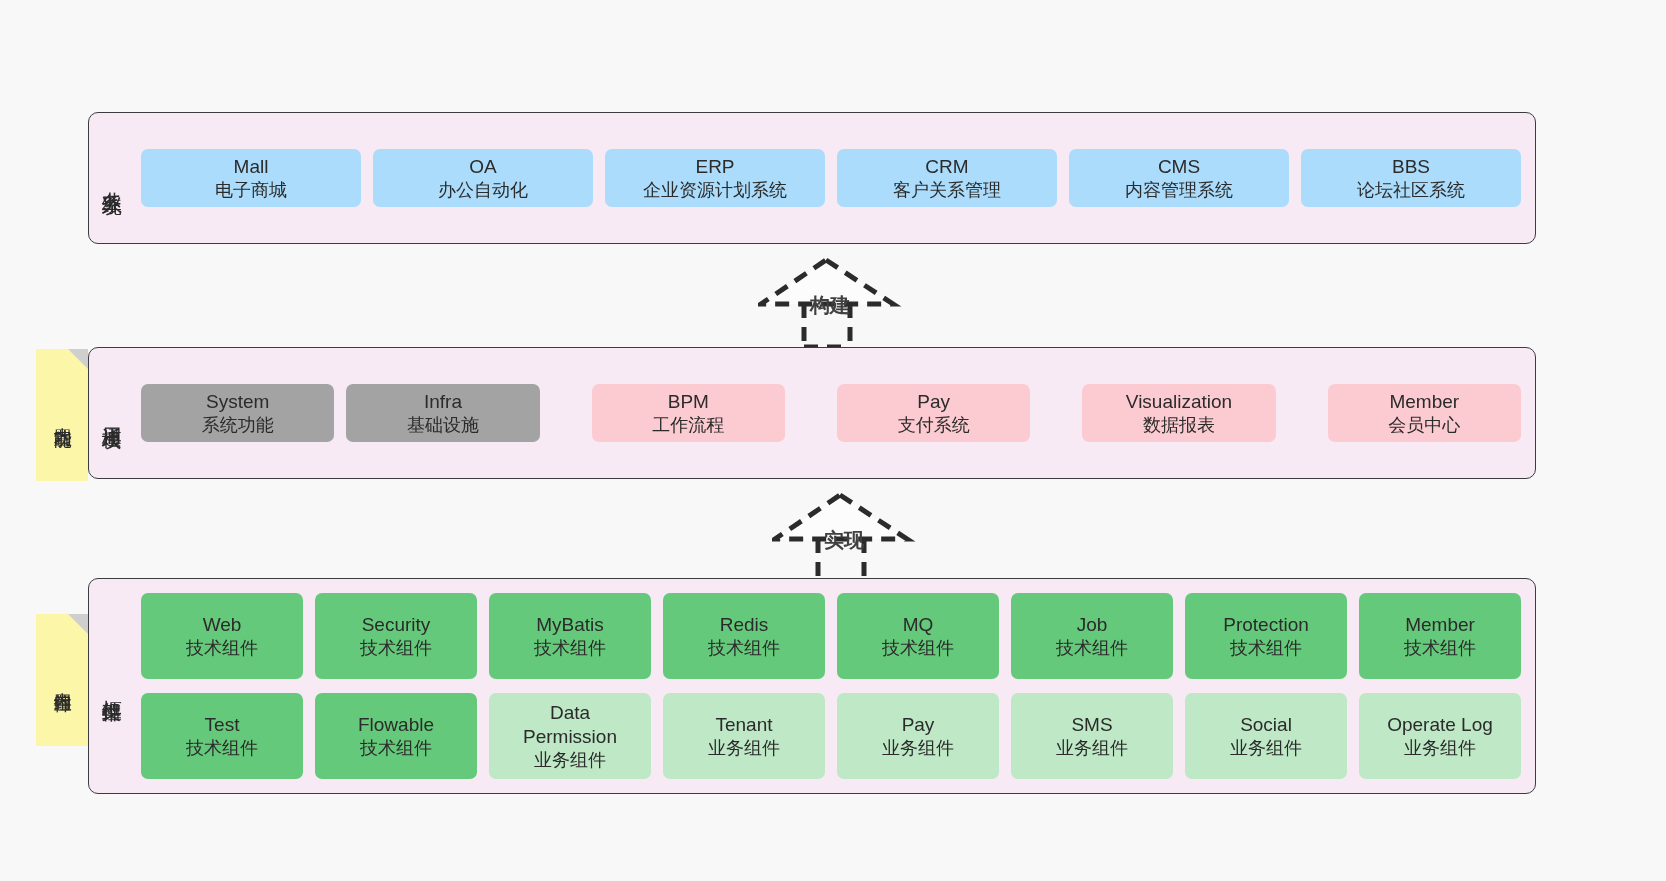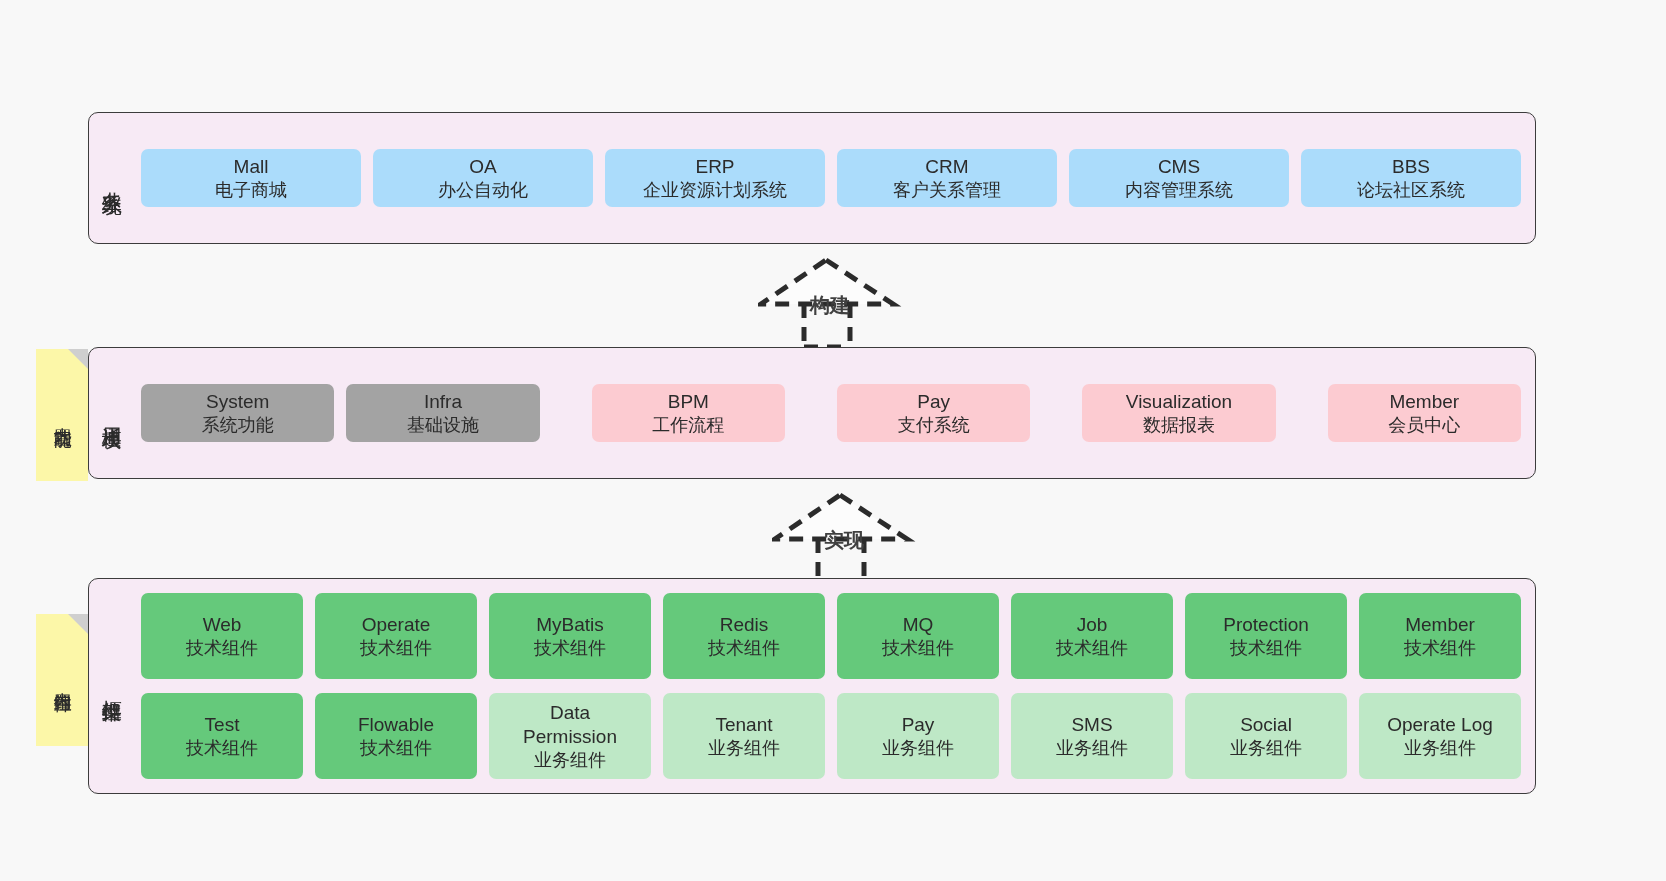--- a/index.html
+++ b/index.html
@@ -244,21 +244,21 @@
   <div class="layer" id="layer-framework" style="left:88px; top:578px; width:1448px; height:216px;">
     <div class="layer-title">框架组件</div>
     <div class="layer-body">
 
       <div class="row" style="height:86px;">
         <div class="node c-green">
           <span class="ntitle">Web</span>
           <span class="nsub">技术组件</span>
         </div>
         <div class="node c-green">
-          <span class="ntitle">Operate</span>
+          <span class="ntitle">Security</span>
           <span class="nsub">技术组件</span>
         </div>
         <div class="node c-green">
           <span class="ntitle">MyBatis</span>
           <span class="nsub">技术组件</span>
         </div>
         <div class="node c-green">
           <span class="ntitle">Redis</span>
           <span class="nsub">技术组件</span>
         </div>

